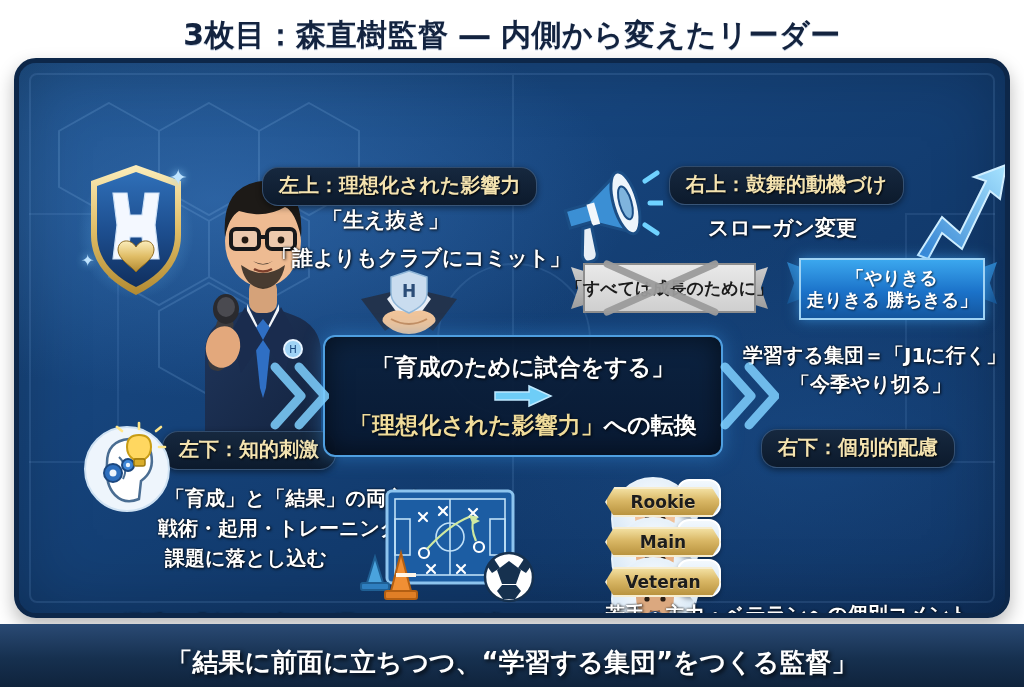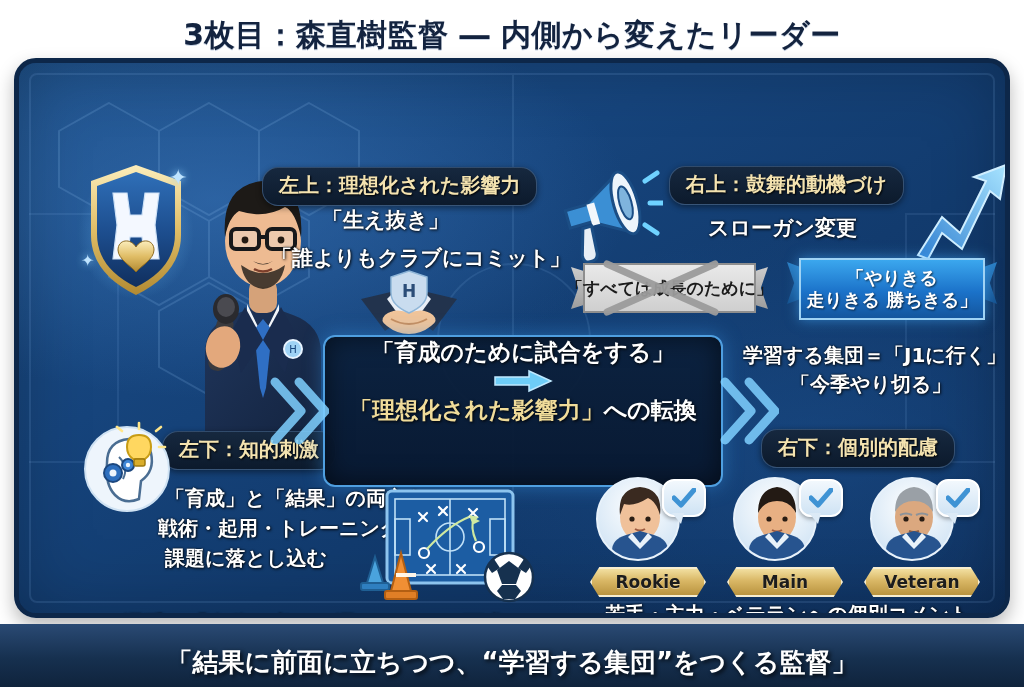--- a/index.html
+++ b/index.html
@@ -210,27 +210,27 @@
   }
   .ribbon-new .tr {
     right: 0; clip-path: polygon(0 14%, 100% 0, 55% 50%, 100% 100%, 0 86%);
     background: linear-gradient(180deg, #2b7fc4, #15518f);
   }
 
   
   .center-box {
     position: absolute;
     left: 304px; top: 272px;
-    width: 400px; height: 152px;
+    width: 400px; height: 122px;
     border-radius: 12px;
     background: linear-gradient(180deg, rgba(11,32,60,0.93) 0%, rgba(8,24,48,0.96) 100%);
     border: 2px solid #4f9fe0;
     box-shadow: 0 0 20px rgba(60,150,230,0.45), inset 0 0 26px rgba(0,0,0,0.55);
     display: flex; flex-direction: column;
-    align-items: center; 
+    align-items: center; justify-content: center;
   }
   .center-box .cb-line1 {
     font-size: 23px; font-weight: bold; color: #ffffff;
     text-shadow: 1px 1px 3px #000; white-space: nowrap;
   }
   .center-box .cb-arrow { margin: 1px 0 2px; }
   .center-box .cb-line2 {
     font-size: 23px; font-weight: bold; color: #ffffff;
     text-shadow: 1px 1px 3px #000; white-space: nowrap;
   }
@@ -243,23 +243,23 @@
 
   
   .brain-icon { position: absolute; left: 64px; top: 358px; width: 88px; height: 92px; }
 
   
   .tactics { position: absolute; left: 338px; top: 424px; width: 180px; height: 120px; }
 
   
   .players {
     position: absolute;
-    left: 571px; top: 414px;
+    left: 586px; top: 414px;
     width: 390px; height: 120px;
-    display: flex; justify-content: space-between;
+    display: flex; justify-content: space-between; flex-direction: column;
   }
   .player { position: relative; width: 116px; height: 120px; }
   .avatar-circle {
     position: absolute; left: 6px; top: 0;
     width: 84px; height: 84px;
     border-radius: 50%;
     background: radial-gradient(circle at 50% 35%, #ffffff 0%, #d8e8f6 70%, #b9d3ea 100%);
     border: 2px solid #e8f2fb;
     overflow: hidden;
   }

